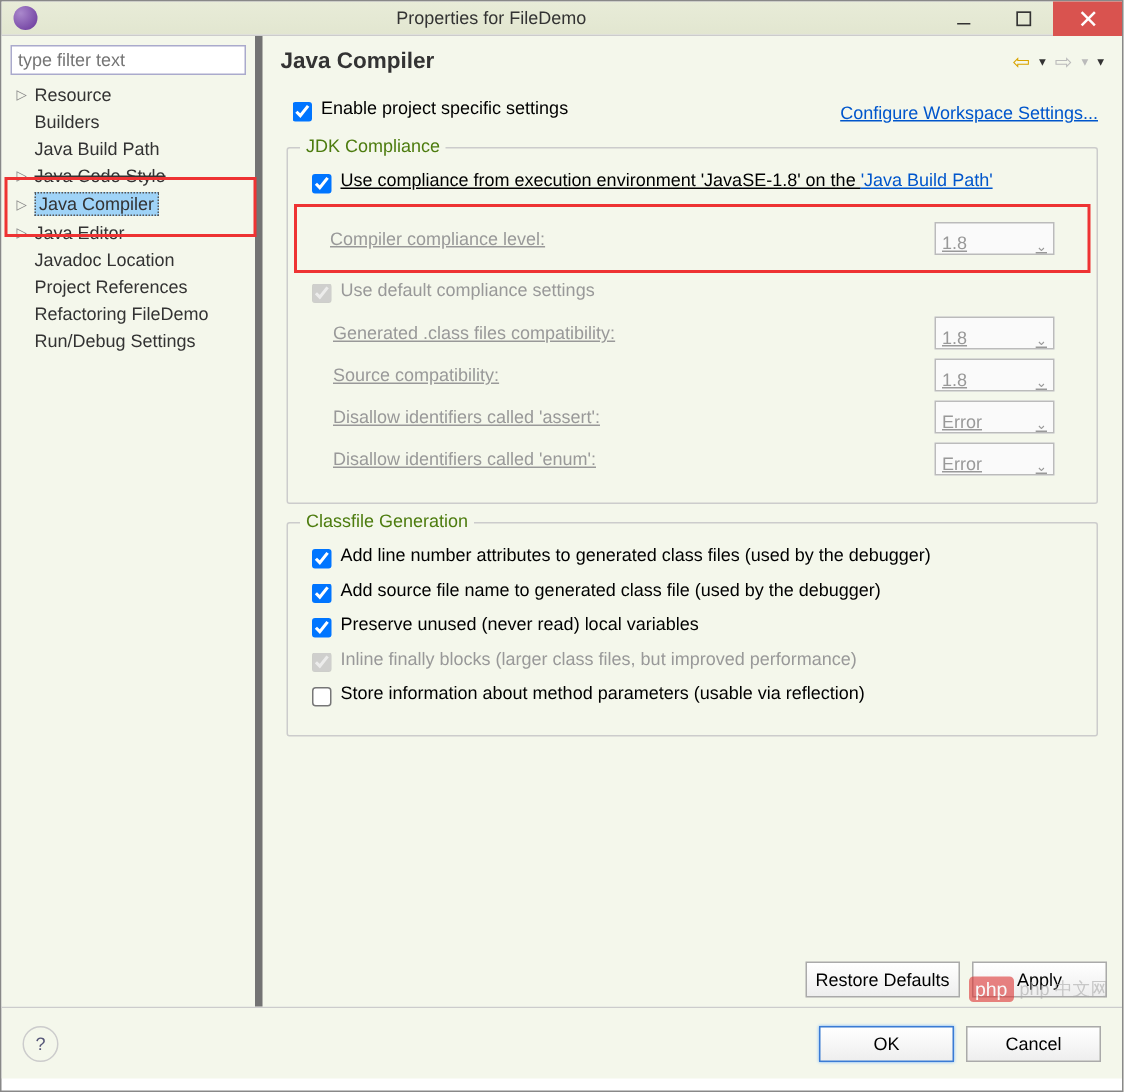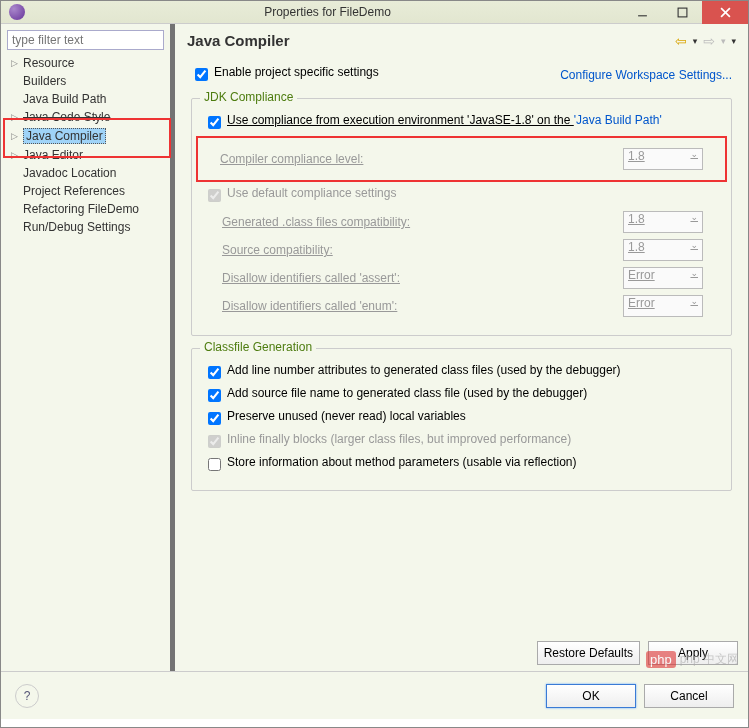--- a/index.html
+++ b/index.html
@@ -23,26 +23,26 @@
 .main { flex: 1; display: flex; flex-direction: column; background: #f4f7eb; }
 .header { display: flex; align-items: center; padding: 8px 12px; }
 .header h1 { font-size: 15px; font-weight: bold; margin: 0; flex: 1; color: #333; }
 .nav-arrows { display: flex; gap: 6px; align-items: center; }
 .arrow { font-size: 14px; }
 .arrow.back { color: #d9a400; }
 .arrow.fwd { color: #bbb; }
 .arrow.menu { color: #333; font-size: 9px; }
 .content { padding: 4px 16px; flex: 1; overflow: hidden; position: relative; }
 .row-top { display: flex; align-items: center; margin-bottom: 10px; }
-.link { color: #0056cc; cursor: pointer; }
+.link { color: #0056cc; text-decoration: underline; cursor: pointer; }
 .group { border: 1px solid #ccc; border-radius: 2px; padding: 10px 12px 12px; margin-bottom: 12px; background: #f4f7eb; position: relative; }
 .group-title { position: absolute; top: -9px; left: 8px; background: #f4f7eb; padding: 0 4px; color: #4d7c0f; }
 .field-row { display: flex; align-items: center; margin: 6px 16px; text-decoration: underline; }
 .field-row label { flex: 1; }
-.field-row select, .field-row .fake-select { width: 80px; height: 22px; border: 1px solid #bbb; background: #fafafa; padding: 0 4px; display: flex; align-items: flex-start; justify-content: space-between; }
+.field-row select, .field-row .fake-select { width: 80px; height: 22px; border: 1px solid #bbb; background: #fafafa; padding: 0 4px; display: flex; align-items: flex-end; justify-content: space-between; }
 .field-row.disabled { color: #999; }
 .field-row.disabled .fake-select { color: #999; }
 .check-row { display: flex; align-items: flex-start; margin: 4px 0; }
 .check-row input { margin-right: 6px; }
 .check-row.disabled { color: #999; }
 .indent { margin-left: 18px; }
 .highlight-field { border: 2px solid #e33; padding: 4px 6px; margin: 2px -8px; }
 .bottom-btns { display: flex; justify-content: flex-end; gap: 8px; padding: 6px 10px; }
 .btn { min-width: 90px; height: 24px; border: 1px solid #aaa; background: linear-gradient(#fff, #eee); cursor: pointer; }
 .footer { height: 48px; border-top: 1px solid #ccc; display: flex; align-items: center; padding: 0 14px; background: #f4f7eb; }

